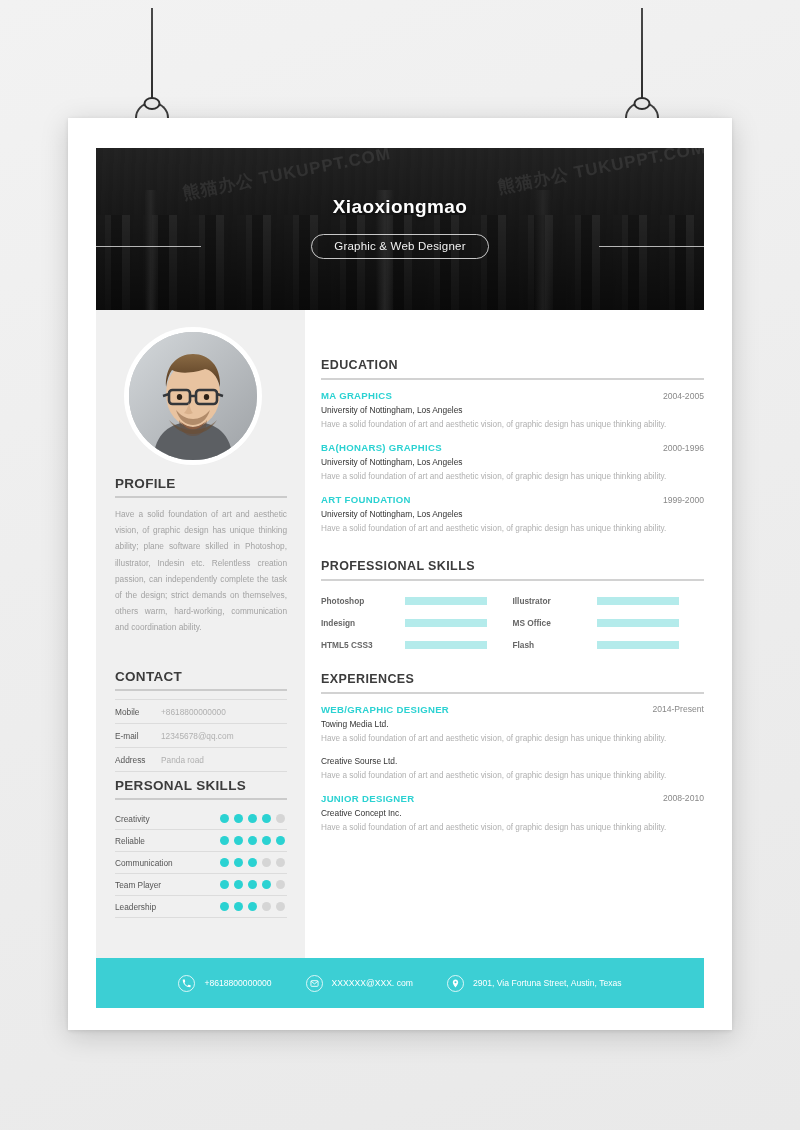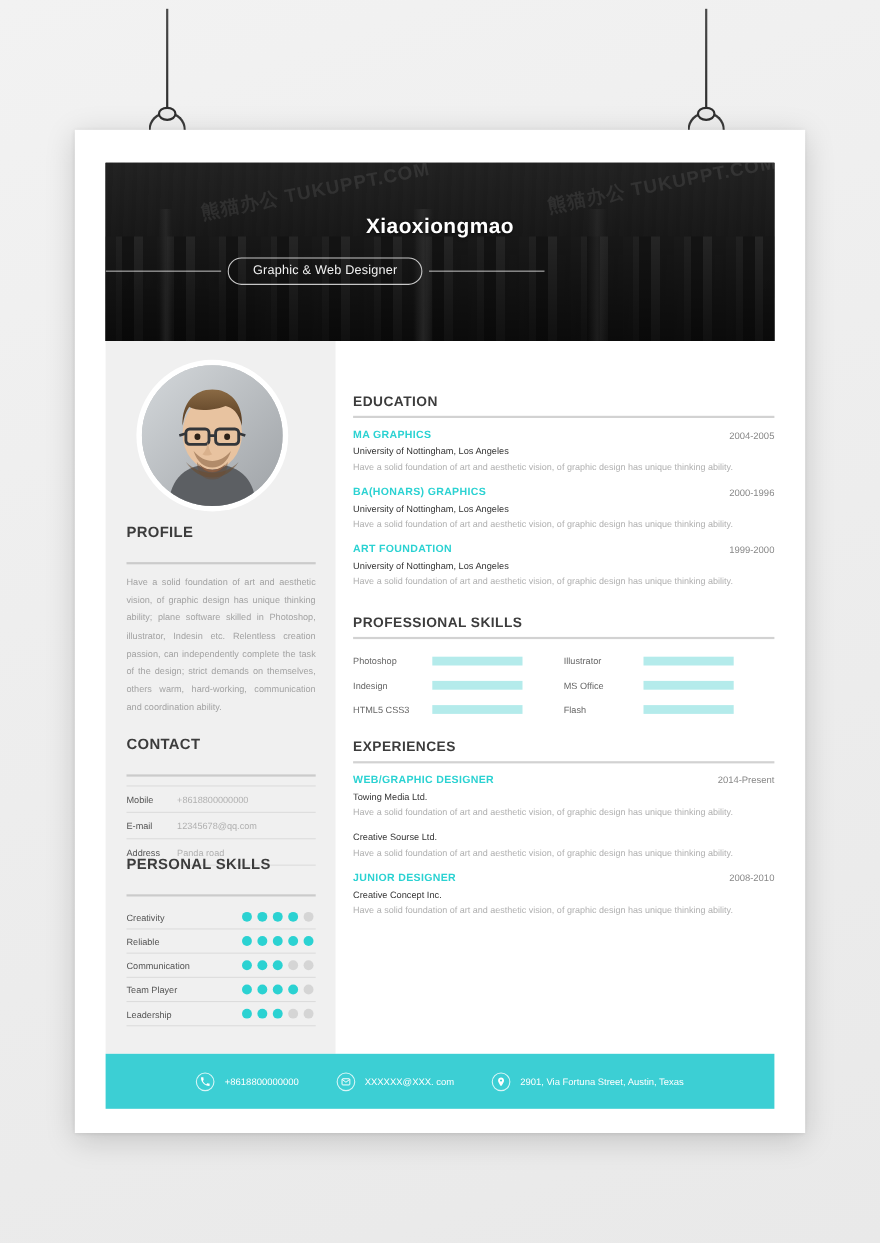--- a/index.html
+++ b/index.html
@@ -80,21 +80,21 @@
       linear-gradient(to right, transparent 72%, rgba(48,48,48,.5) 73.5%, transparent 75%);
   }
   .banner-name {
     position: absolute; top: 48px; left: 0; width: 100%;
     text-align: center; color: #ffffff;
     font-size: 19px; font-weight: bold; letter-spacing: .4px;
     text-shadow: 0 1px 3px rgba(0,0,0,.6);
   }
   .title-row {
     position: absolute; top: 86px; left: 0; width: 100%;
-    display: flex; align-items: center; justify-content: flex-start;
+    display: flex; align-items: center; justify-content: space-between;
   }
   .title-row .rule { width: 105px; height: 1px; background: rgba(235,235,235,.75); }
   .title-pill {
     margin: 0 6px; padding: 5px 22px 6px;
     border: 1px solid rgba(230,230,230,.85); border-radius: 14px;
     color: #f2f2f2; font-size: 11.5px; letter-spacing: .2px; white-space: nowrap;
   }
 
   
   .sidebar {
@@ -107,21 +107,21 @@
     background: radial-gradient(circle at 36% 30%, #cfd3d6 0%, #b8bcc0 55%, #a8acb0 100%);
     box-shadow: 0 0 0 5px #ffffff, 0 1px 5px rgba(0,0,0,.13);
     overflow: hidden;
   }
   .face { position: absolute; left: 0; top: 0; width: 100%; height: 100%; }
 
   .side-block { position: absolute; left: 19px; width: 172px; }
 
   .side-h {
     font-size: 13.5px; font-weight: bold; color: #3c3c3c;
-    letter-spacing: .3px; padding-bottom: 20px;
+    letter-spacing: .3px; padding-bottom: 5px;
     border-bottom: 2px solid #cbcbcb; margin-bottom: 8px;
   }
   .profile-text {
     font-size: 8.3px; line-height: 1.95; color: #a3a3a3;
     text-align: justify; text-justify: inter-word;
   }
 
   .contact-rows { border-top: 1px solid #dcdcdc; }
   .contact-row {
     display: flex; align-items: center;
@@ -152,21 +152,21 @@
   .entry-title { font-size: 9.6px; font-weight: bold; color: #2bd2d2; letter-spacing: .3px; }
   .entry-date  { font-size: 8.6px; color: #888; }
   .entry-sub   { font-size: 8.4px; color: #333; margin-top: 4px; }
   .entry-desc  {
     font-size: 8.2px; line-height: 1.85; color: #b0b0b0;
     text-align: justify; text-justify: inter-word; margin-top: 2px;
   }
 
   .bars { display: flex; flex-wrap: wrap; margin-top: 9px; }
   .bar-item { width: 50%; display: flex; align-items: center; height: 22px; }
-  .bar-label { width: 72px; font-size: 8.3px; color: #666; }
+  .bar-label { width: 84px; font-size: 8.3px; color: #666; font-weight: bold; }
   .bar-track { width: 82px; height: 8px; background: #b4ebeb; }
   .bar-fill  { height: 100%; background: #2bc6c6; }
 
   
   .footer {
     position: absolute; left: 28px; top: 840px;
     width: 608px; height: 50px; background: #3ccfd4;
     display: flex; align-items: center; justify-content: center; gap: 34px;
   }
   .f-item { display: flex; align-items: center; gap: 9px; color: #ffffff; font-size: 8.6px; }

